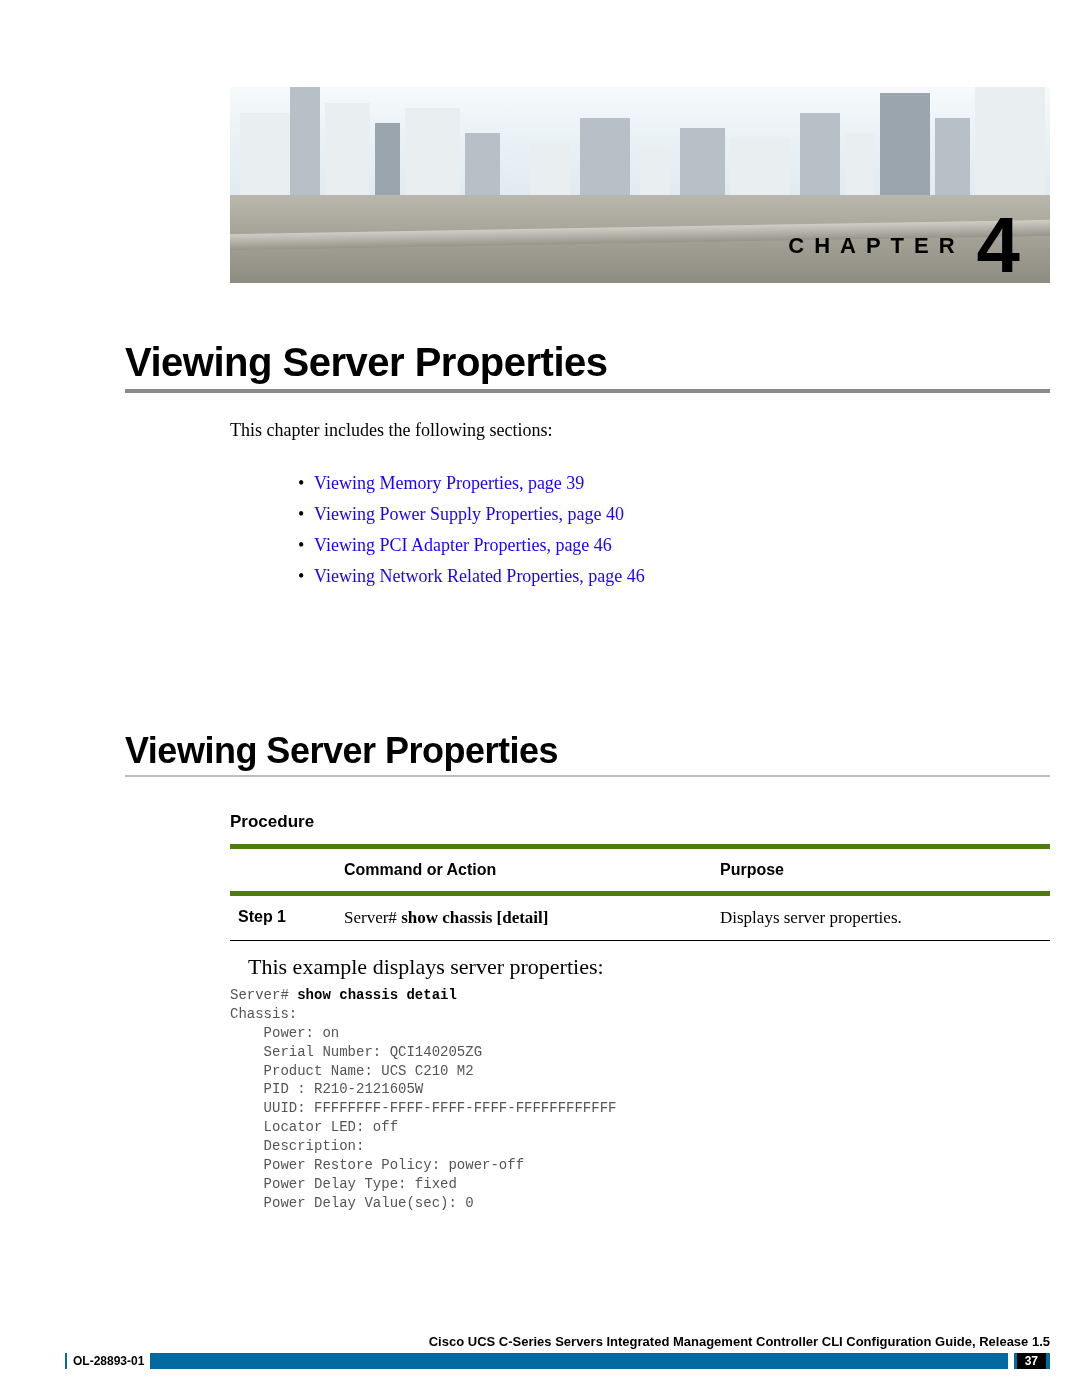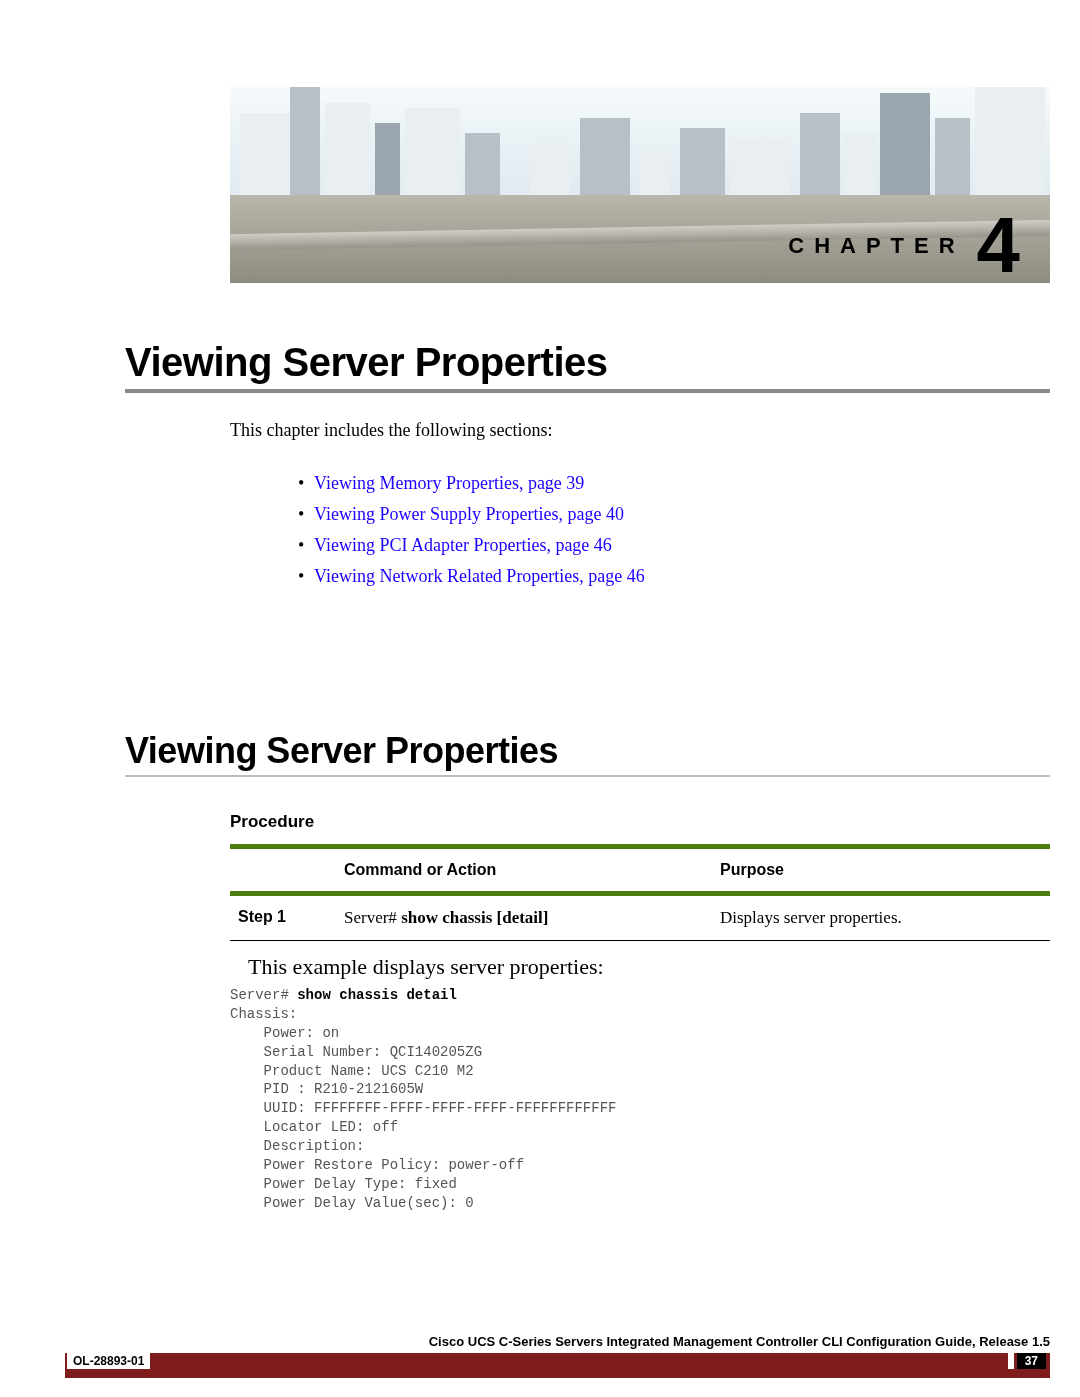--- a/index.html
+++ b/index.html
@@ -177,22 +177,22 @@
     margin-top: 24px;
   }
   .footer-title {
     font-family: Arial, Helvetica, sans-serif;
     font-weight: 700;
     font-size: 13px;
     text-align: right;
     margin-bottom: 4px;
   }
   .footer-bar {
-    height: 25px;
-    background: #7f1d1d;
+    height: 16px;
+    background: #0369a1;
     position: relative;
     padding-left: 23px;
   }
   .footer-bar .ol {
     position: absolute;
     left: 6px; top: 0;
     color: #000;
     background: #fff;
     height: 16px;
     padding: 0 6px 0 2px;

